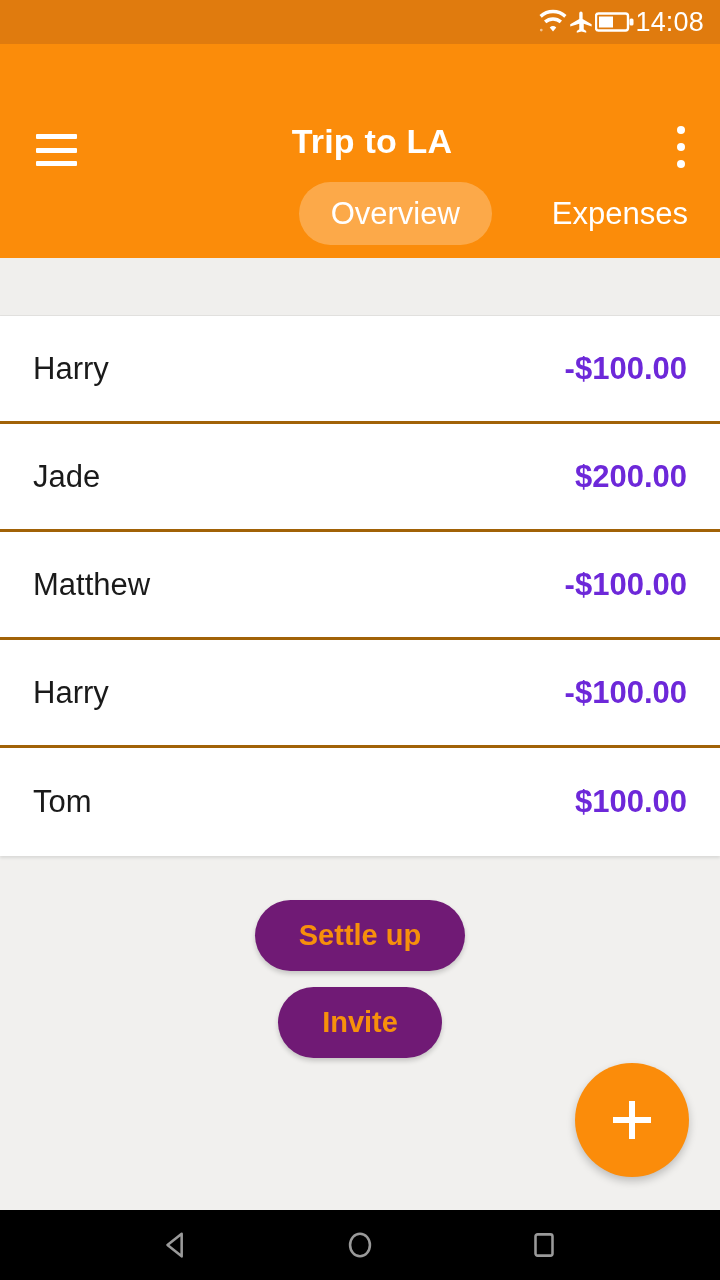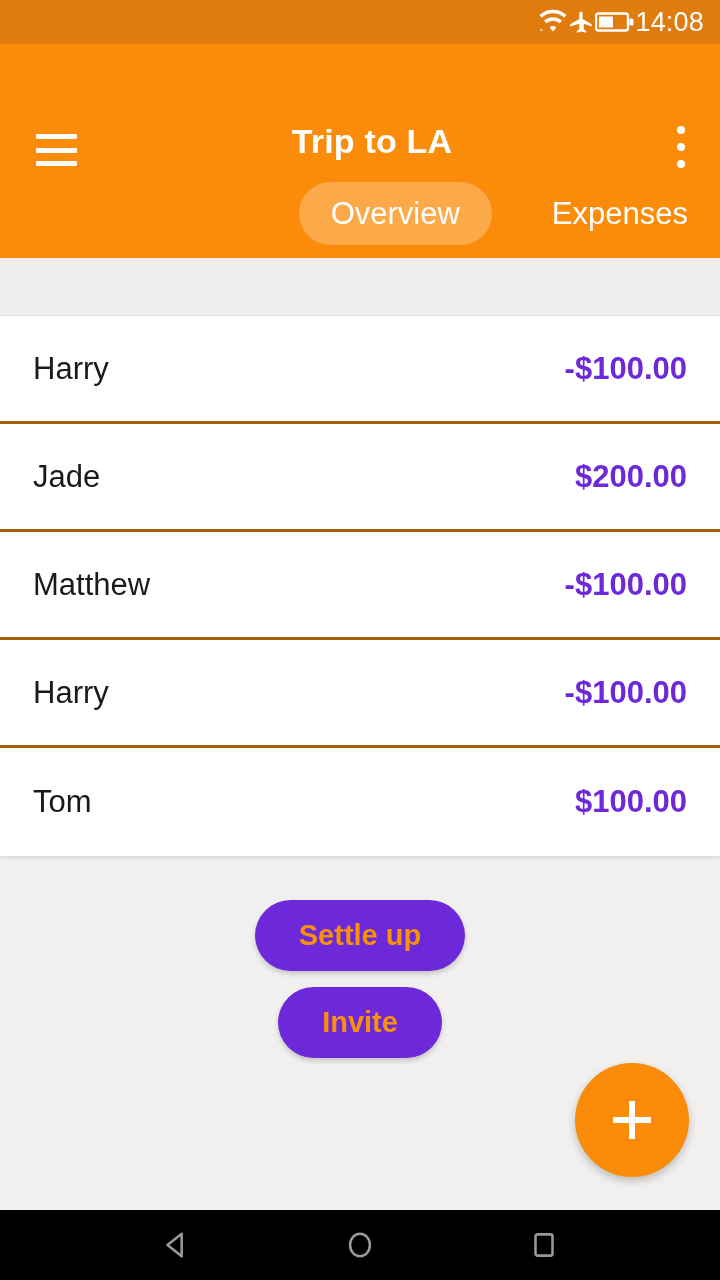--- a/index.html
+++ b/index.html
@@ -73,21 +73,21 @@
   .row:last-child { border-bottom:none;text-align:center; }
   .row-name { font-size:31px; color:#1A1A1A; }
   .row-amount { font-size:31px; color:#6d28d9; font-weight:bold; }
 
   
   .actions {
     position:absolute; top:900px; left:0; width:720px;
     display:flex; flex-direction:column; align-items:center; gap:16px;
   }
   .pill-btn {
-    background:#6d28d9; color:#F7900B; font-size:29px; font-weight:bold;
+    background:#701a75; color:#F7900B; font-size:29px; font-weight:bold;
     border:none; border-radius:50px; padding:21px 44px; cursor:pointer;
     box-shadow:0 3px 5px rgba(0,0,0,0.18); line-height:1;
     font-family:"Liberation Sans", sans-serif;
   }
 
   
   .fab {
     position:absolute; left:575px; top:1063px; width:114px; height:114px;
     border-radius:50%; background:#FB8C0A; cursor:pointer;
     box-shadow:0 4px 8px rgba(0,0,0,0.22);

